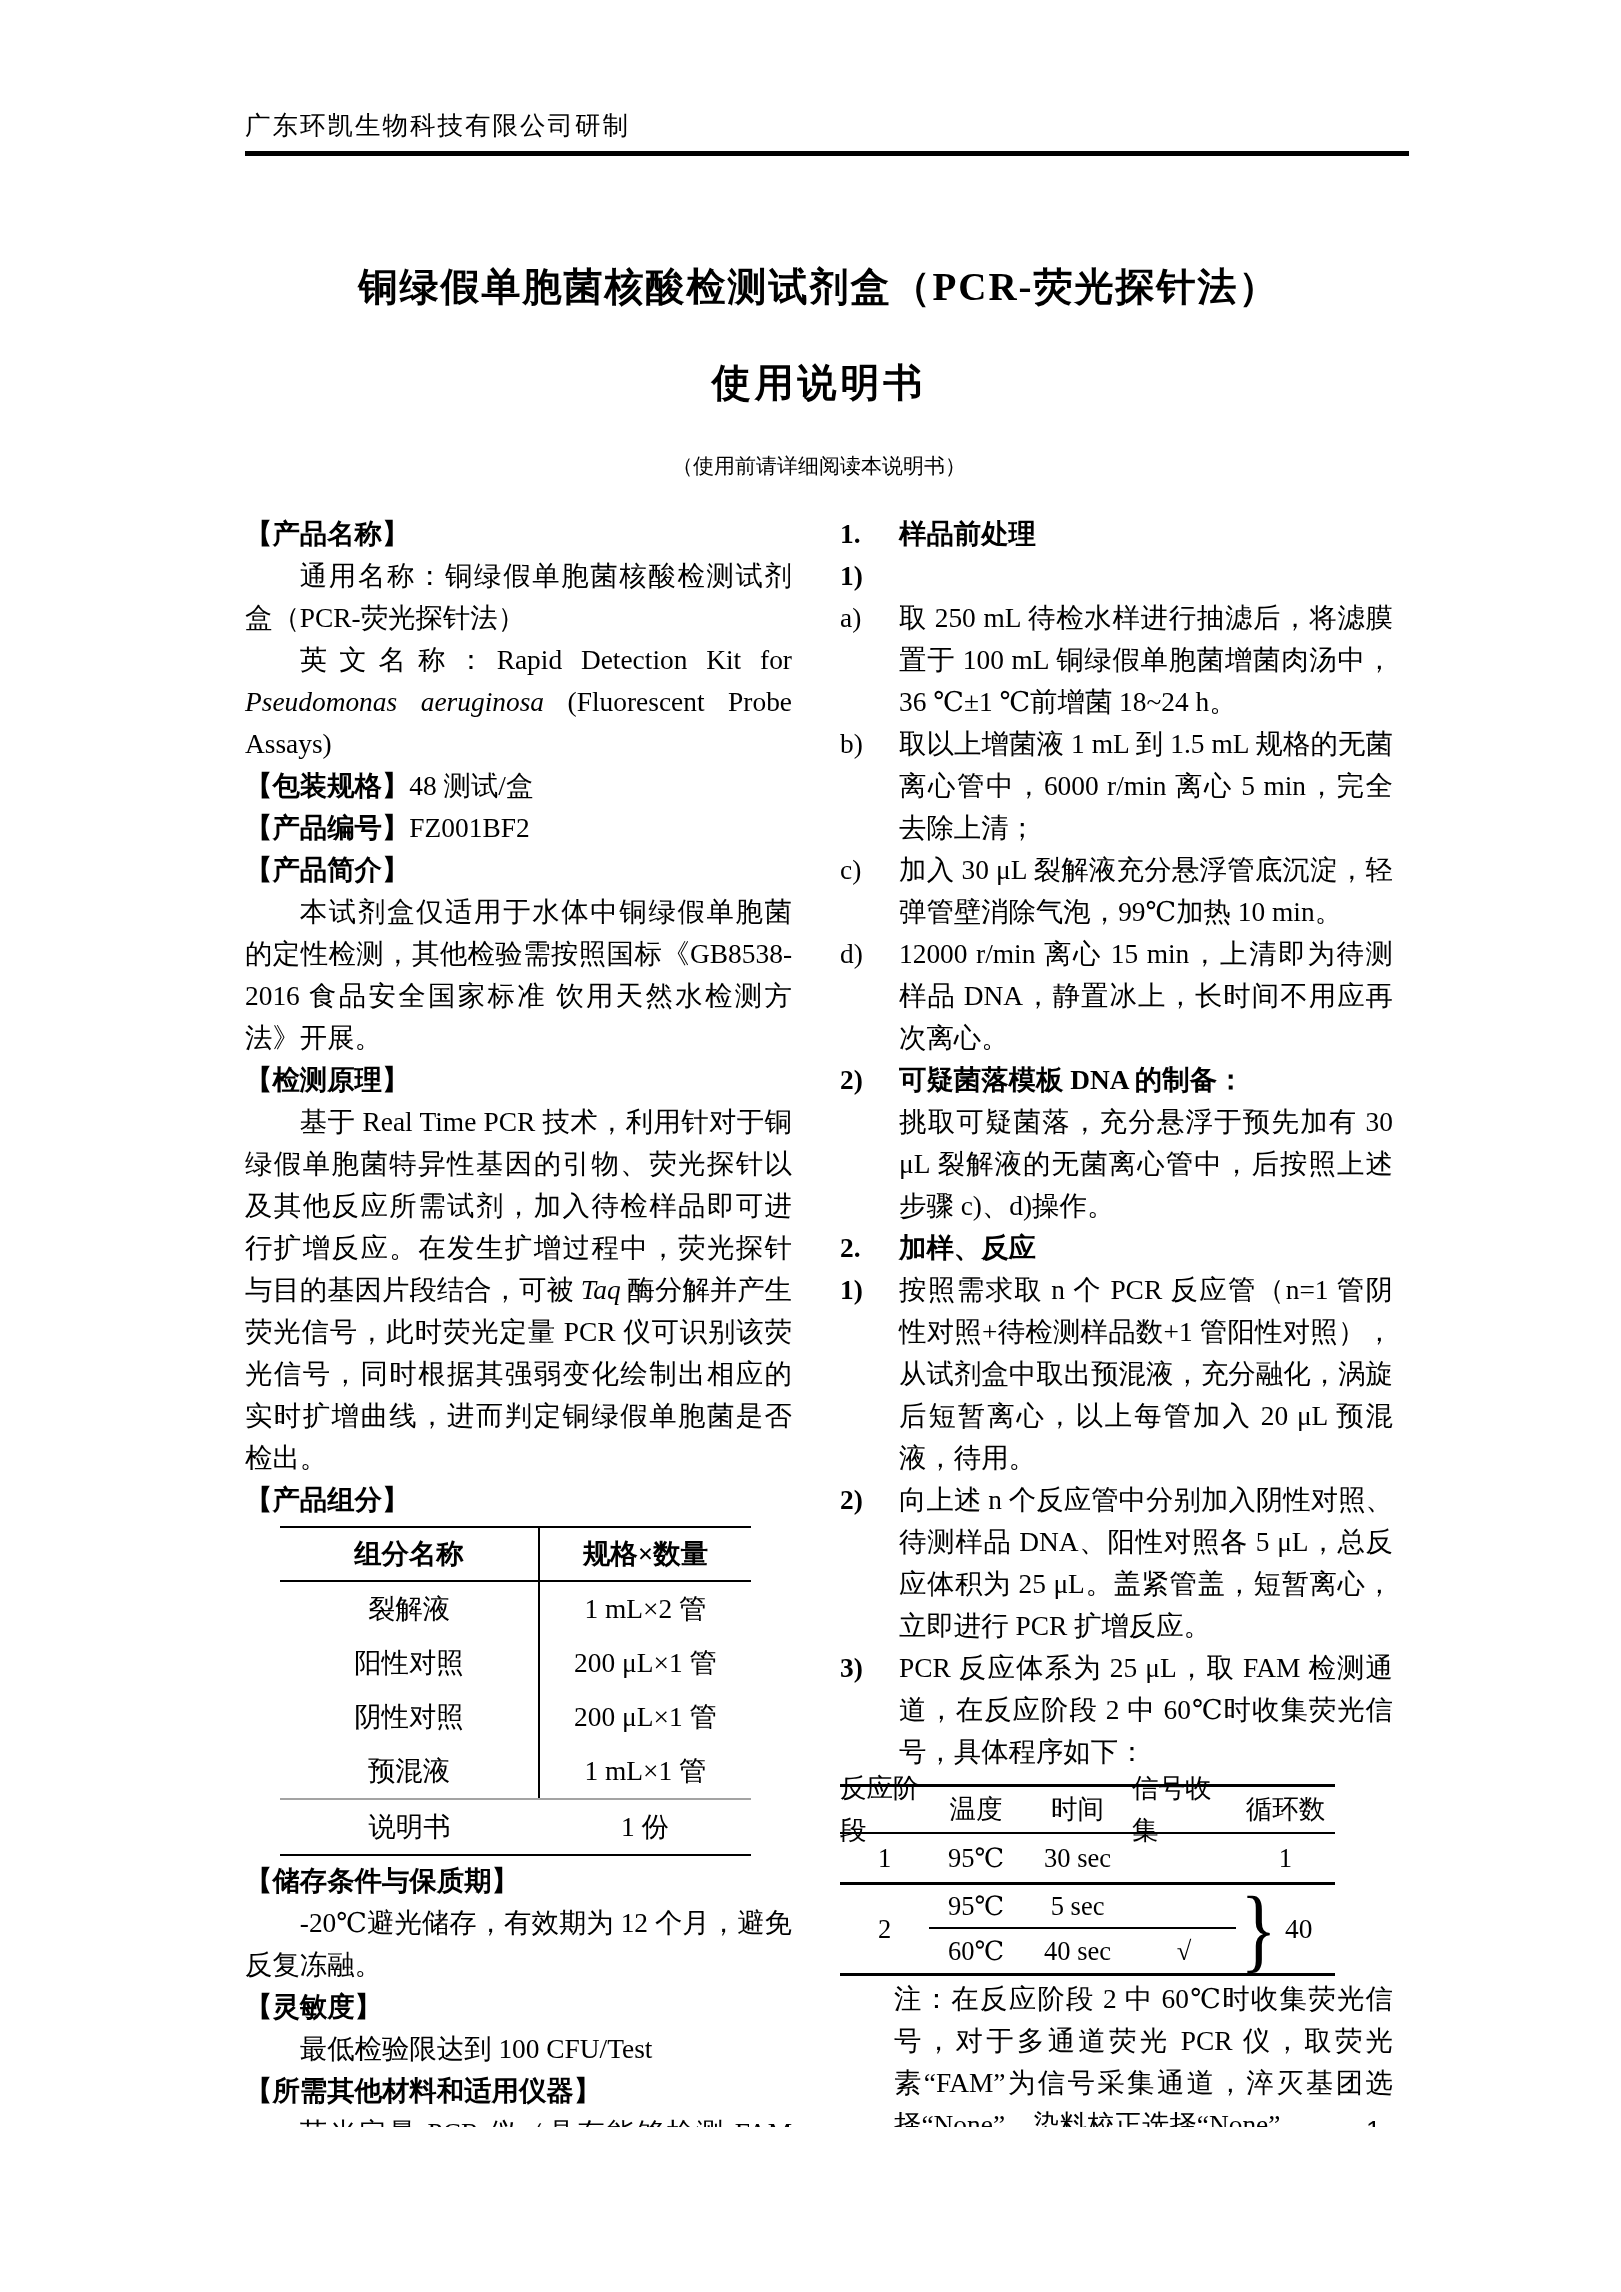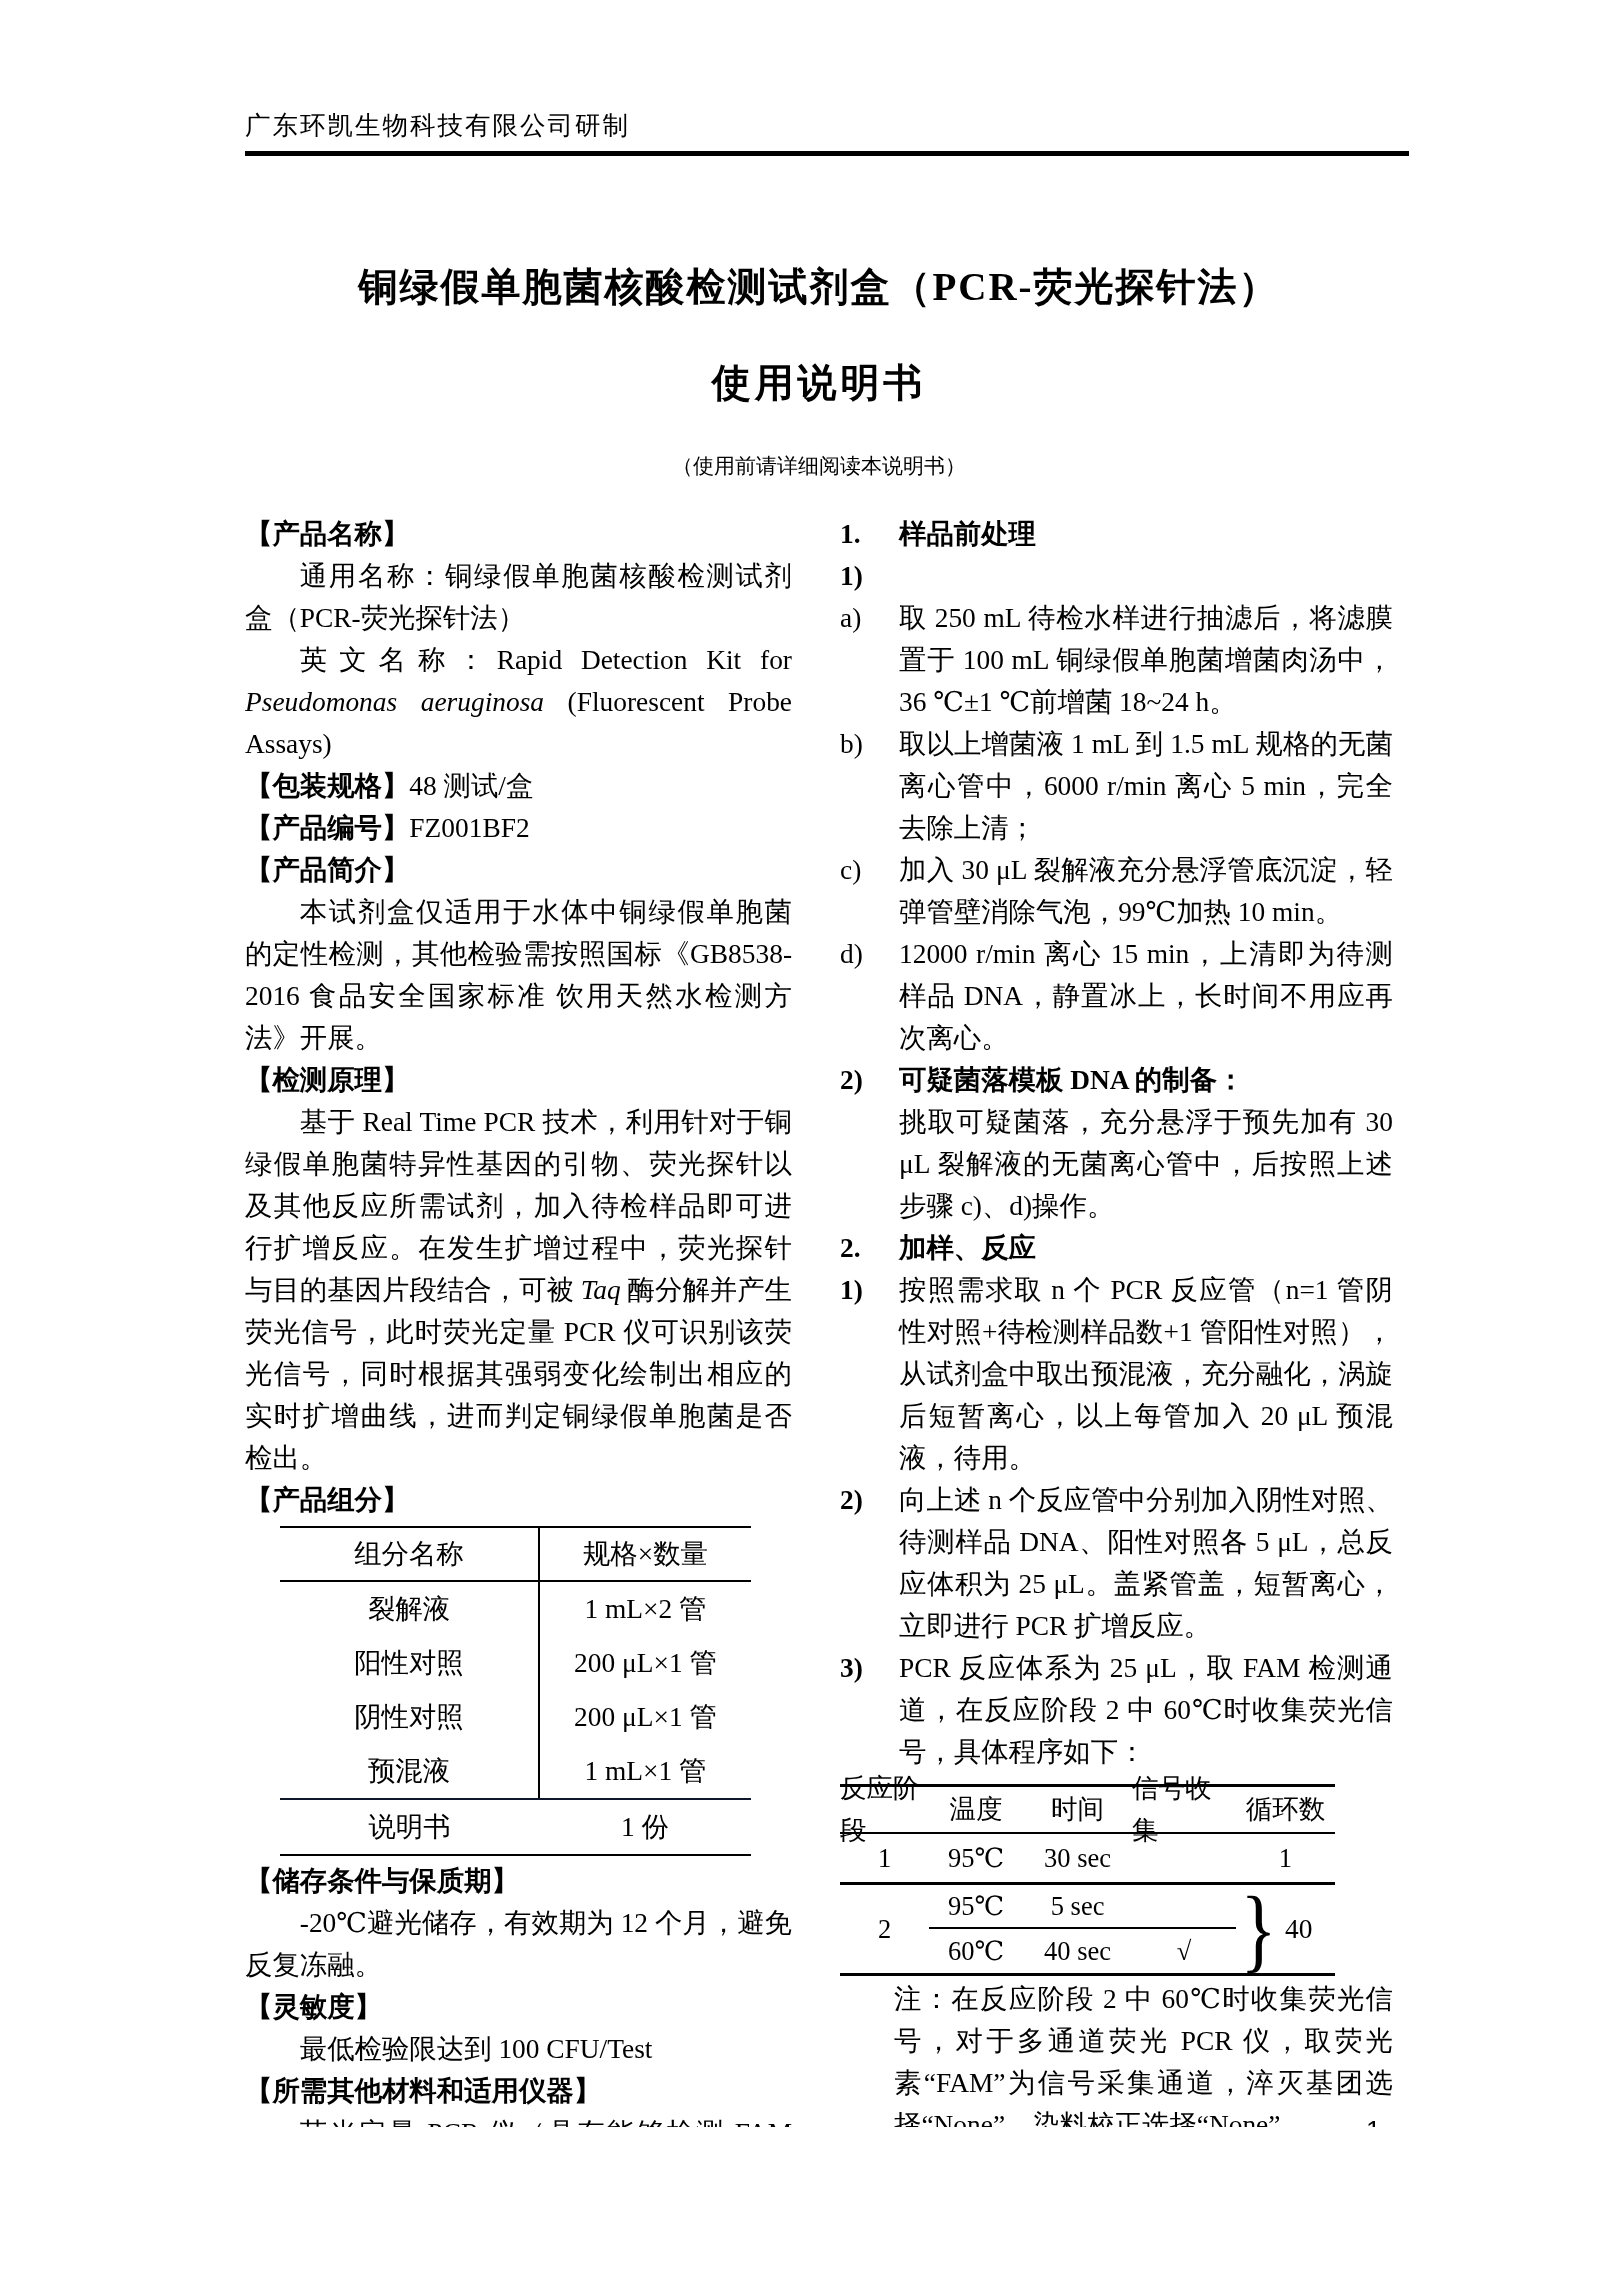--- a/index.html
+++ b/index.html
@@ -22,22 +22,22 @@
   .ind{text-indent:2em}
   .hd{font-weight:700;font-size:27.4px;line-height:42px}
   .hv{font-weight:400}
   i{font-style:italic}
   
   .ctable{width:471px;margin:4.9px 0 4.9px 35px;border-top:2.9px solid #000;border-bottom:2.9px solid #000;font-size:27.4px}
   .crow{display:flex;align-items:center;height:54px}
   .crow .c1{width:55%;text-align:center}
   .crow .c2{width:45%;text-align:center}
   .crow:not(.cfoot) .c1{border-right:2px solid #000;align-self:stretch;display:flex;align-items:center;justify-content:center}
-  .chead{height:52px;border-bottom:2.9px solid #000;font-weight:400}
-  .cfoot{border-top:2px solid #0f172a}
+  .chead{height:52px;border-bottom:2.9px solid #000;font-weight:700}
+  .cfoot{border-top:2px solid #a3a3a3}
   
   .item{display:flex}
   .item .mk{width:59px;flex:none}
   .item .tx{flex:1;text-align:justify}
   .b{font-weight:700}
   .hang{margin-left:59px;text-align:justify}
   .note{margin-left:54px;text-align:justify;margin-top:2px}
   
   .ptable{width:495px;margin-top:11px;display:grid;
           grid-template-columns:18% 19% 22% 21% 20%;

